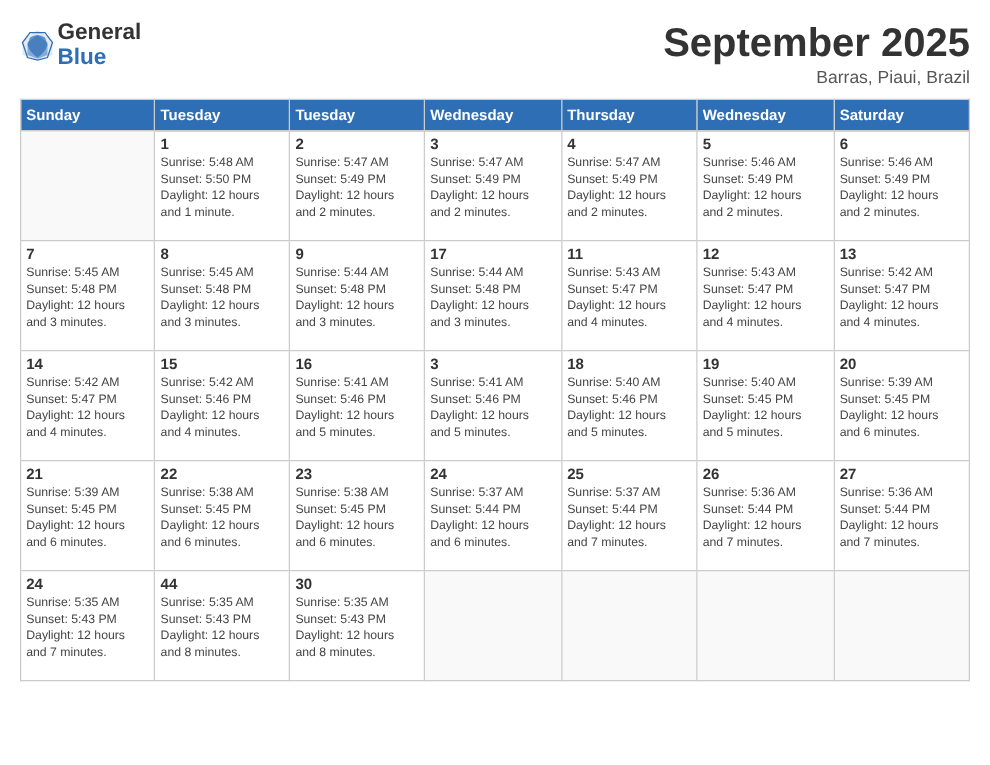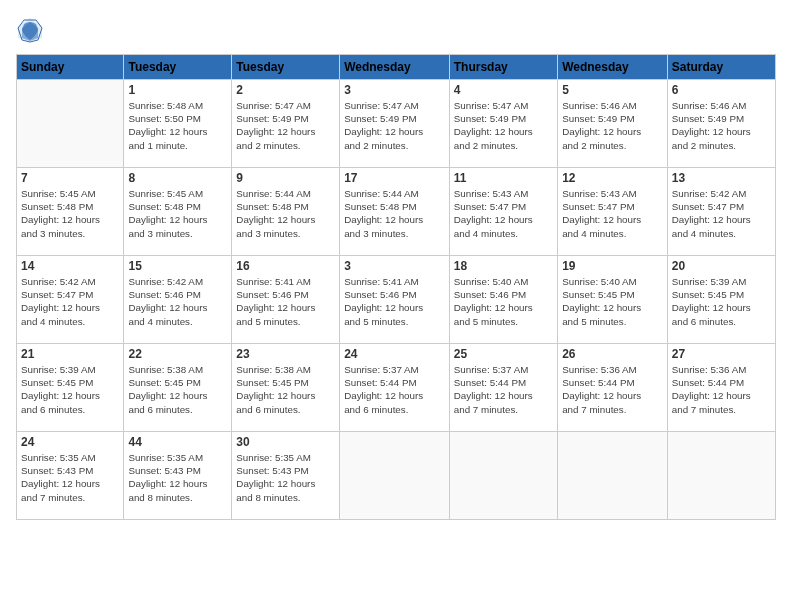--- a/index.html
+++ b/index.html
@@ -58,21 +58,21 @@
       font-size: 14px;
       color: #555;
     }
     .calendar {
       width: 100%;
       border-collapse: collapse;
       font-size: 10.5px;
     }
     .calendar thead tr th {
       background-color: #2e6eb5;
-      color: #000000;
+      color: #ffffff;
       padding: 5px 4px;
       text-align: left;
       font-size: 12px;
       font-weight: bold;
       border: 1px solid #ccc;
     }
     .calendar tbody tr td {
       border: 1px solid #ccc;
       vertical-align: top;
       padding: 3px 4px;
@@ -101,20 +101,28 @@
 
 <div class="page">
   <div class="header">
     <div class="logo">
       <svg class="logo-icon" viewBox="0 0 28 28">
         <polygon points="14,2 26,10 26,22 14,26 2,22 2,10" fill="#2e6eb5" opacity="0.15"></polygon>
         <polygon points="20,4 26,12 22,24 14,26 6,24 2,12 8,4" fill="none" stroke="#2e6eb5" stroke-width="1"></polygon>
         <path d="M14 6 L22 12 L22 22 L14 25 L6 22 L6 12 Z" fill="#2e6eb5" opacity="0.5"></path>
         <path d="M8 8 Q14 4 20 8 L22 14 Q20 20 14 24 Q8 20 6 14 Z" fill="#2e6eb5" opacity="0.7"></path>
       </svg>
+      <div class="logo-text">
+        <span class="logo-general">General</span>
+        <span class="logo-blue">Blue</span>
+      </div>
+    </div>
+    <div class="title-block">
+      <div class="month-title">September 2025</div>
+      <div class="location">Barras, Piaui, Brazil</div>
     </div>
   </div>
 
   <table class="calendar">
     <thead>
       <tr>
       <th>Sunday</th>
           <th>Tuesday</th>
           <th>Tuesday</th>
           <th>Wednesday</th>

